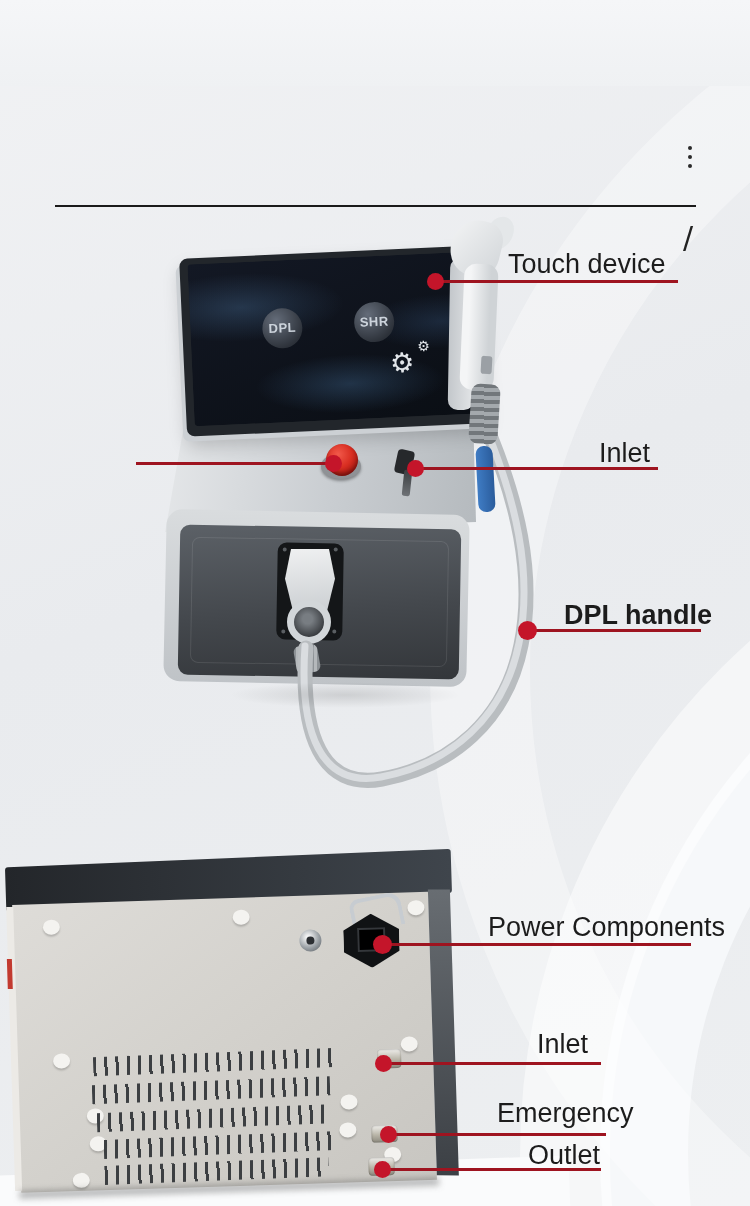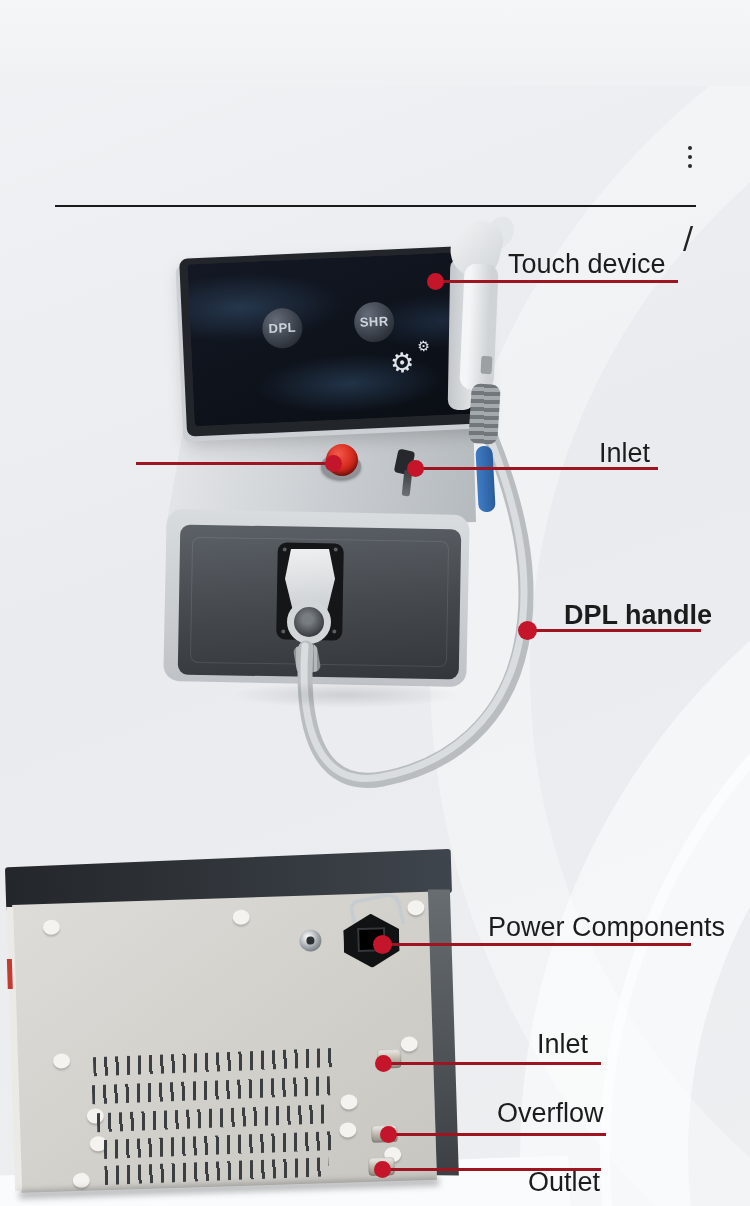--- a/index.html
+++ b/index.html
@@ -256,22 +256,22 @@
 
   <div>
     <div class="co-line" style="left:384px;top:1062px;width:217px;"></div>
     <div class="co-dot" style="left:375px;top:1055px;"></div>
     <div class="co-text" style="left:537px;top:1029px;">Inlet</div>
   </div>
 
   <div>
     <div class="co-line" style="left:389px;top:1133px;width:217px;"></div>
     <div class="co-dot" style="left:380px;top:1126px;"></div>
-    <div class="co-text" style="left:497px;top:1098px;">Overflow</div>
+    <div class="co-text" style="left:497px;top:1098px;">Emergency</div>
   </div>
 
   <div>
     <div class="co-line" style="left:383px;top:1168px;width:218px;"></div>
     <div class="co-dot" style="left:374px;top:1161px;"></div>
-    <div class="co-text" style="left:528px;top:1140px;margin-top:27px;">Outlet</div>
+    <div class="co-text" style="left:528px;top:1140px;">Outlet</div>
   </div>
 
 </div>
 
 </body></html>

